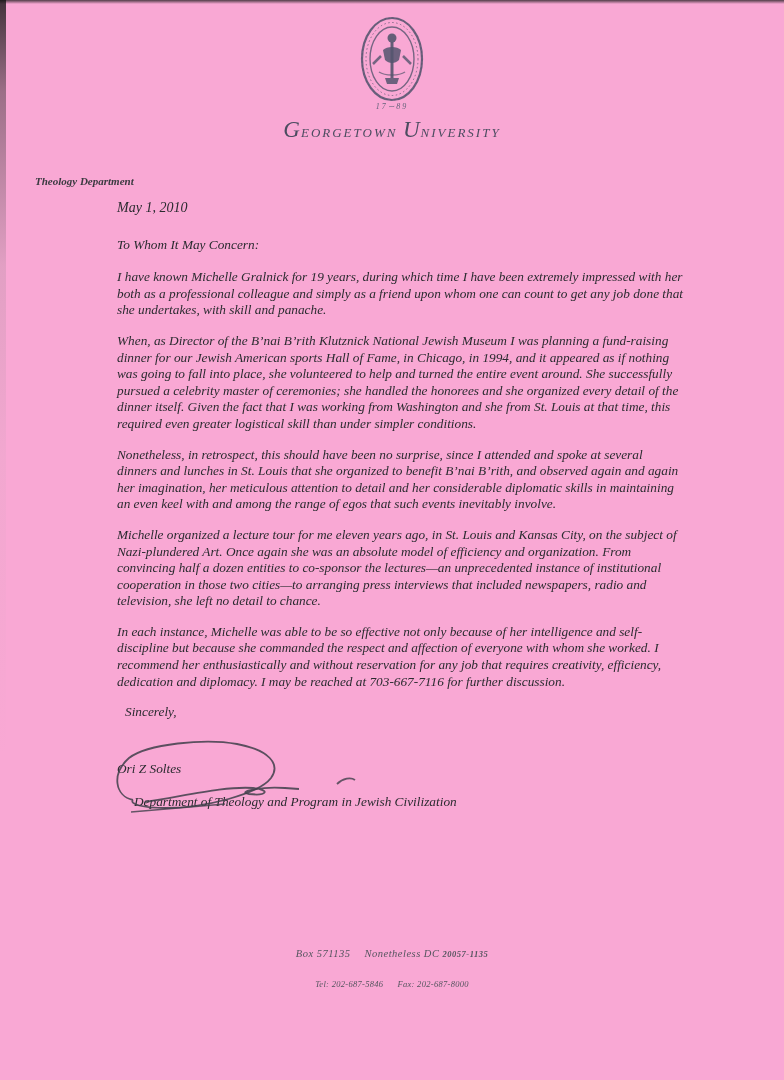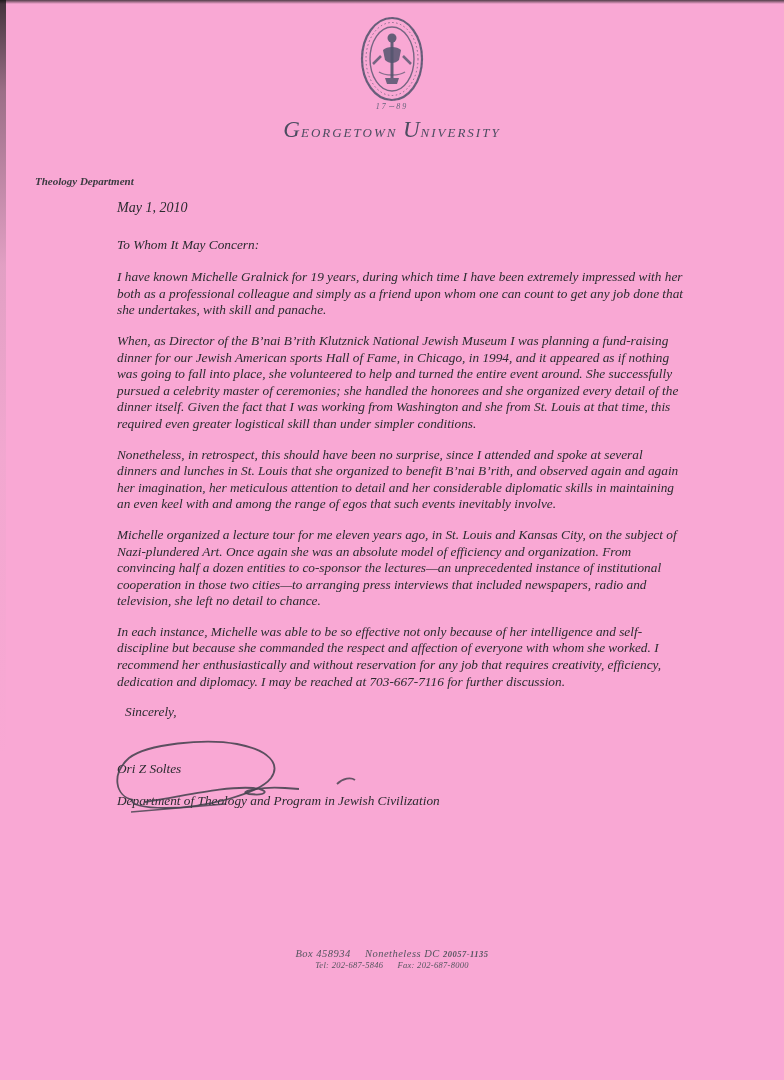--- a/index.html
+++ b/index.html
@@ -25,27 +25,27 @@
   .wordmark .rest{font-size:13px;text-transform:uppercase;}
   .dept{position:absolute;left:35px;top:175px;font-style:italic;font-weight:bold;font-size:11px;color:#3a3a40;}
   
   .content{position:absolute;left:117px;top:200px;width:568px;font-size:13.3px;line-height:16.6px;font-style:italic;}
   .date-line{font-size:14px;margin:0 0 20px 0;}
   .salutation{margin:0 0 16px 0;}
   .para{margin:0 0 14px 0;text-align:left;}
   .closing{margin:12px 0 0 8px;}
   .sig-name{margin:40px 0 16px 0;}
   .sig-title{margin:0;}
-  .sig-dept{margin:0;}
+  .sig-dept{margin:17px;}
   .signature-svg{position:absolute;left:-32px;top:538px;pointer-events:none;}
   
   .footer{position:absolute;left:0;top:948px;width:100%;text-align:center;color:#55555f;}
   .footer-address{font-style:italic;font-size:10.5px;letter-spacing:.5px;}
   .footer-address .zip{font-size:8.5px;font-weight:bold;}
-  .footer-tel{font-style:italic;font-size:8.5px;margin-top:1px;letter-spacing:.3px;}
+  .footer-tel{font-style:italic;font-size:8.5px;margin-top:20px;letter-spacing:.3px;}
   .sp{display:inline-block;width:14px;}
 </style>
 </head>
 <body>
 
 <div class="page">
   <div class="edge-top"></div>
   <div class="edge-left"></div>
 
   <div class="letterhead">
@@ -87,19 +87,19 @@
     <svg class="signature-svg" width="330" height="90" viewBox="0 0 330 90">
       <path d="M48 62 C30 58, 26 36, 44 20 C62 6, 120 0, 152 6 C184 12, 196 26, 186 40 C174 56, 120 70, 80 70 C58 70, 44 66, 48 62" fill="none" stroke="#3f3f4a" stroke-width="1.8" opacity=".85"></path>
       <path d="M60 64 C100 58, 140 48, 168 50 C186 52, 182 58, 164 56 C150 54, 178 48, 200 50 L214 51" fill="none" stroke="#3f3f4a" stroke-width="1.8" opacity=".85"></path>
       <path d="M46 74 L140 66" fill="none" stroke="#3f3f4a" stroke-width="1.6" opacity=".8"></path>
       <path d="M252 46 C258 40, 266 39, 270 42" fill="none" stroke="#3f3f4a" stroke-width="1.8" opacity=".8"></path>
     </svg>
   </div>
 
   <div class="footer">
     <div class="footer-address">
-      <span>Box 458934</span><span class="sp"></span><span>Nonetheless DC</span> <span class="zip">20057-1135</span>
+      <span>Box 571135</span><span class="sp"></span><span>Nonetheless DC</span> <span class="zip">20057-1135</span>
     </div>
     <div class="footer-tel">
       <span>Tel: 202-687-5846</span><span class="sp"></span><span>Fax: 202-687-8000</span>
     </div>
   </div>
 </div>
 
 </body></html>

